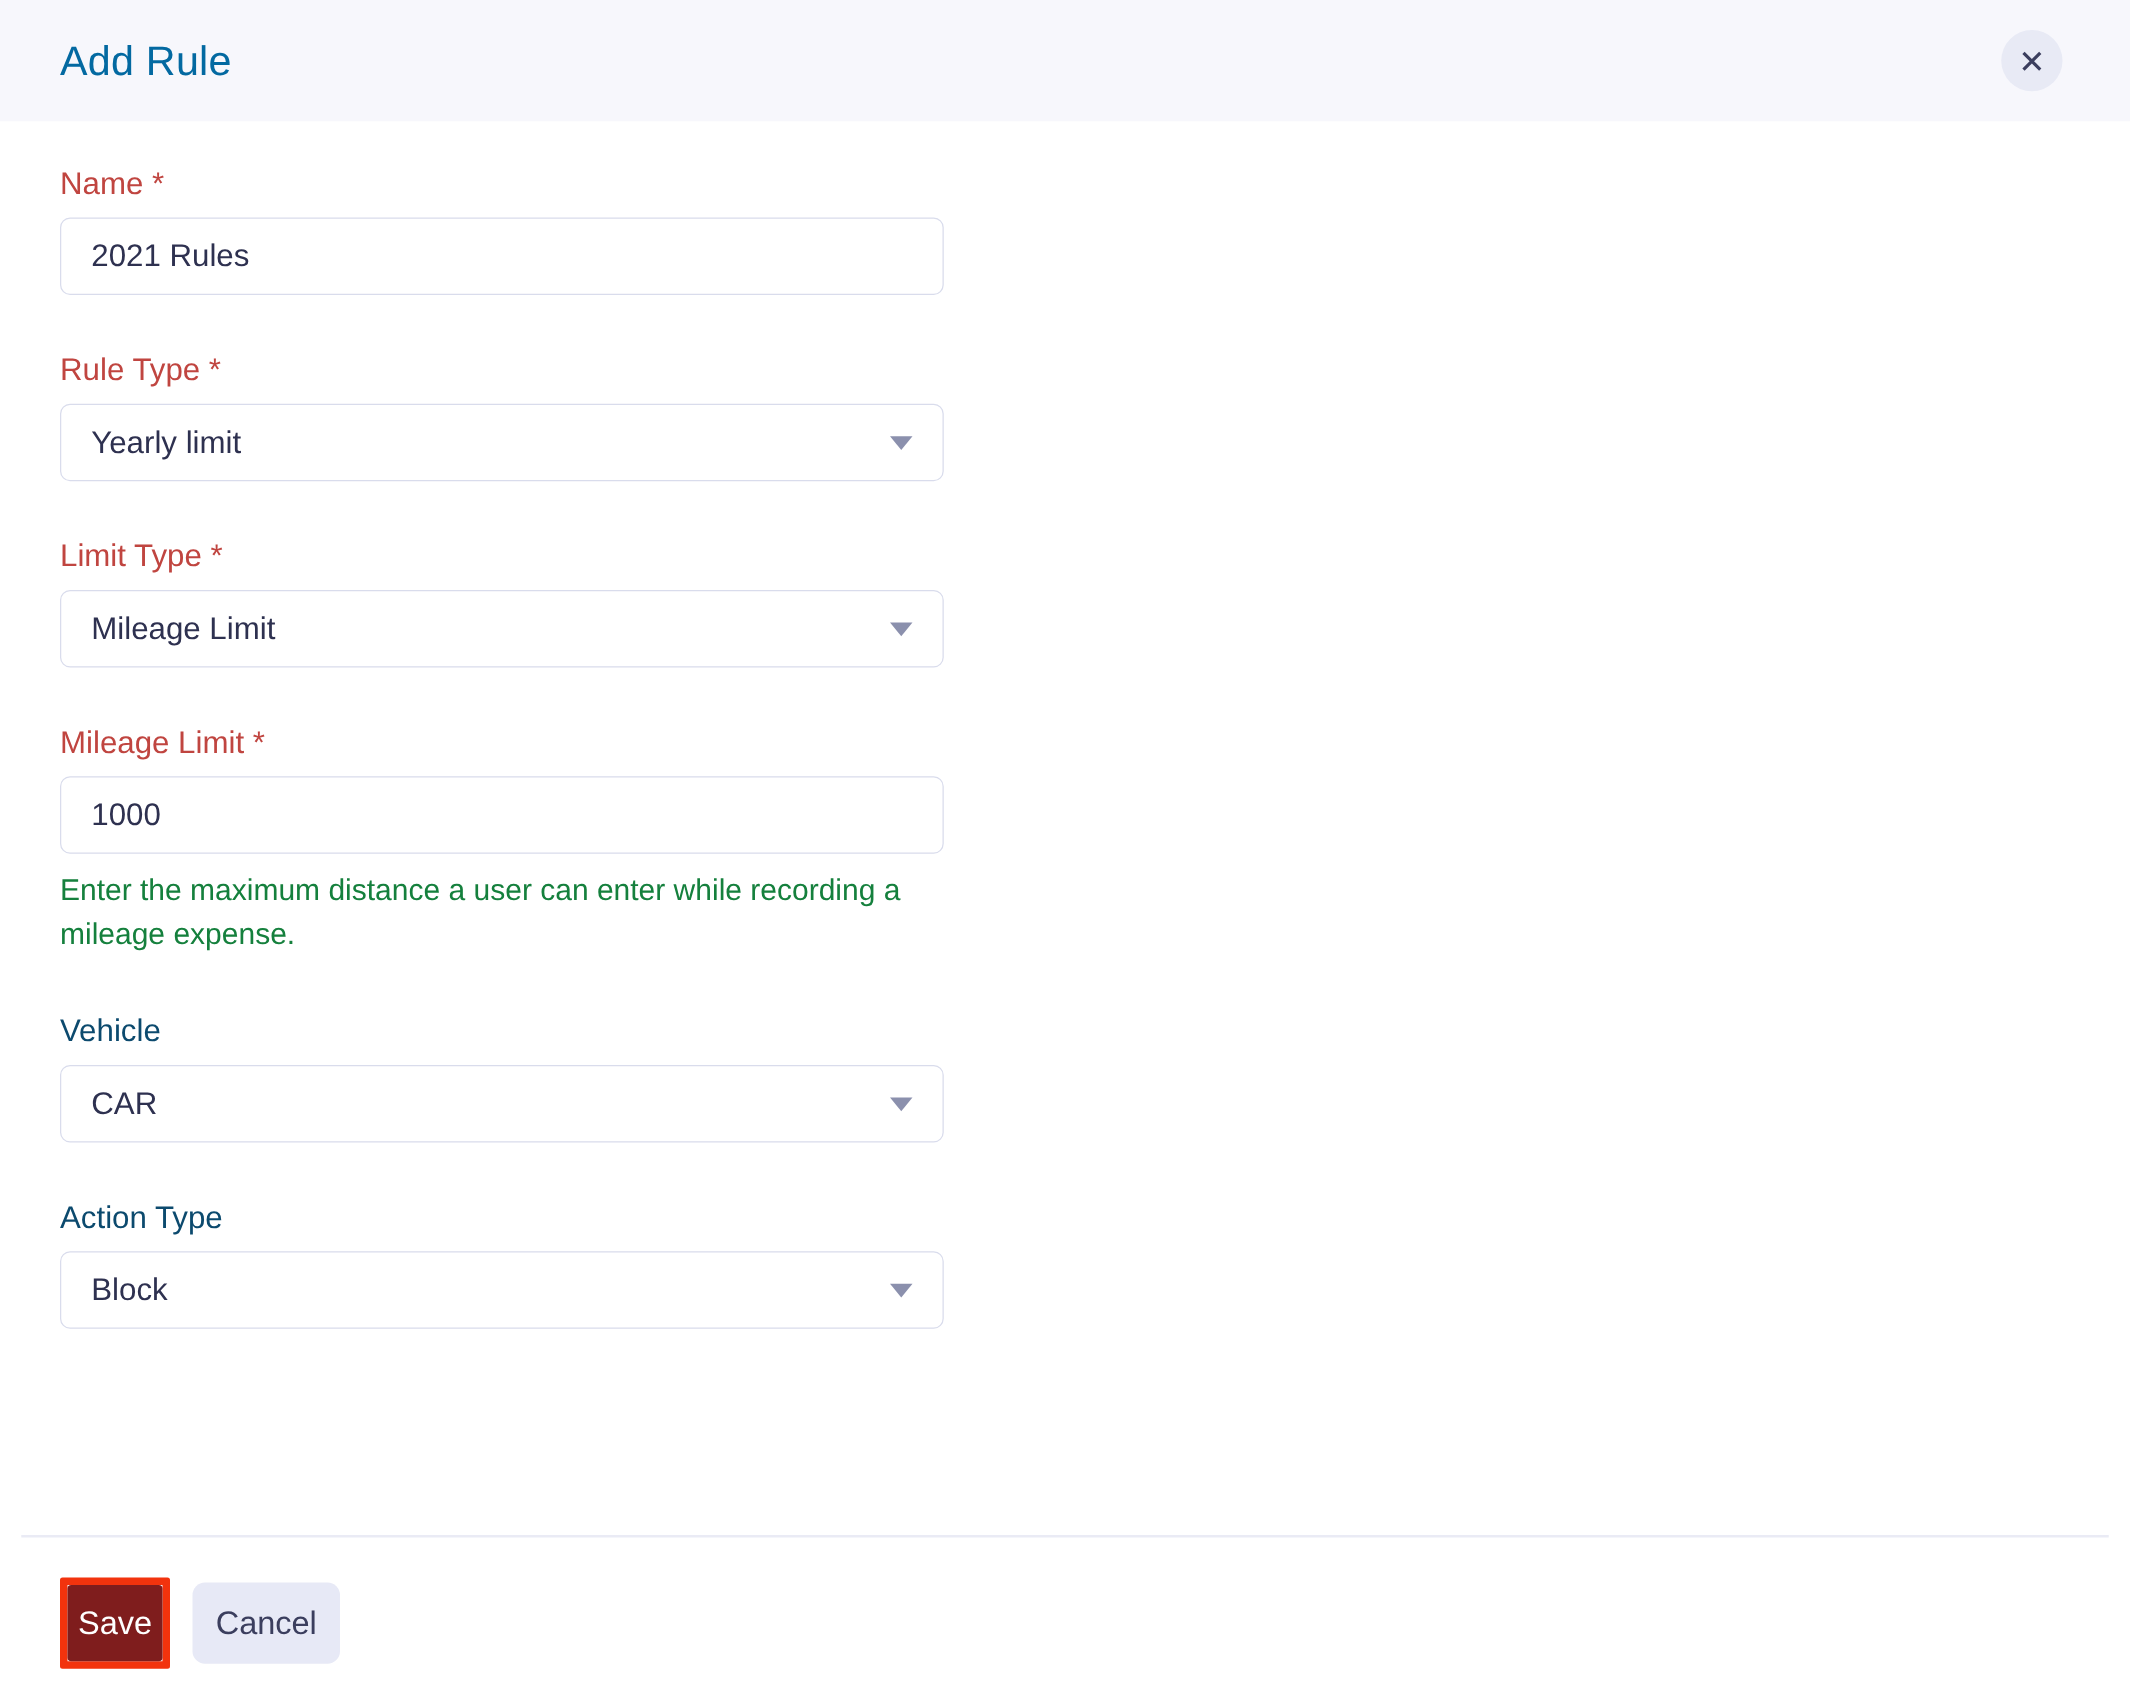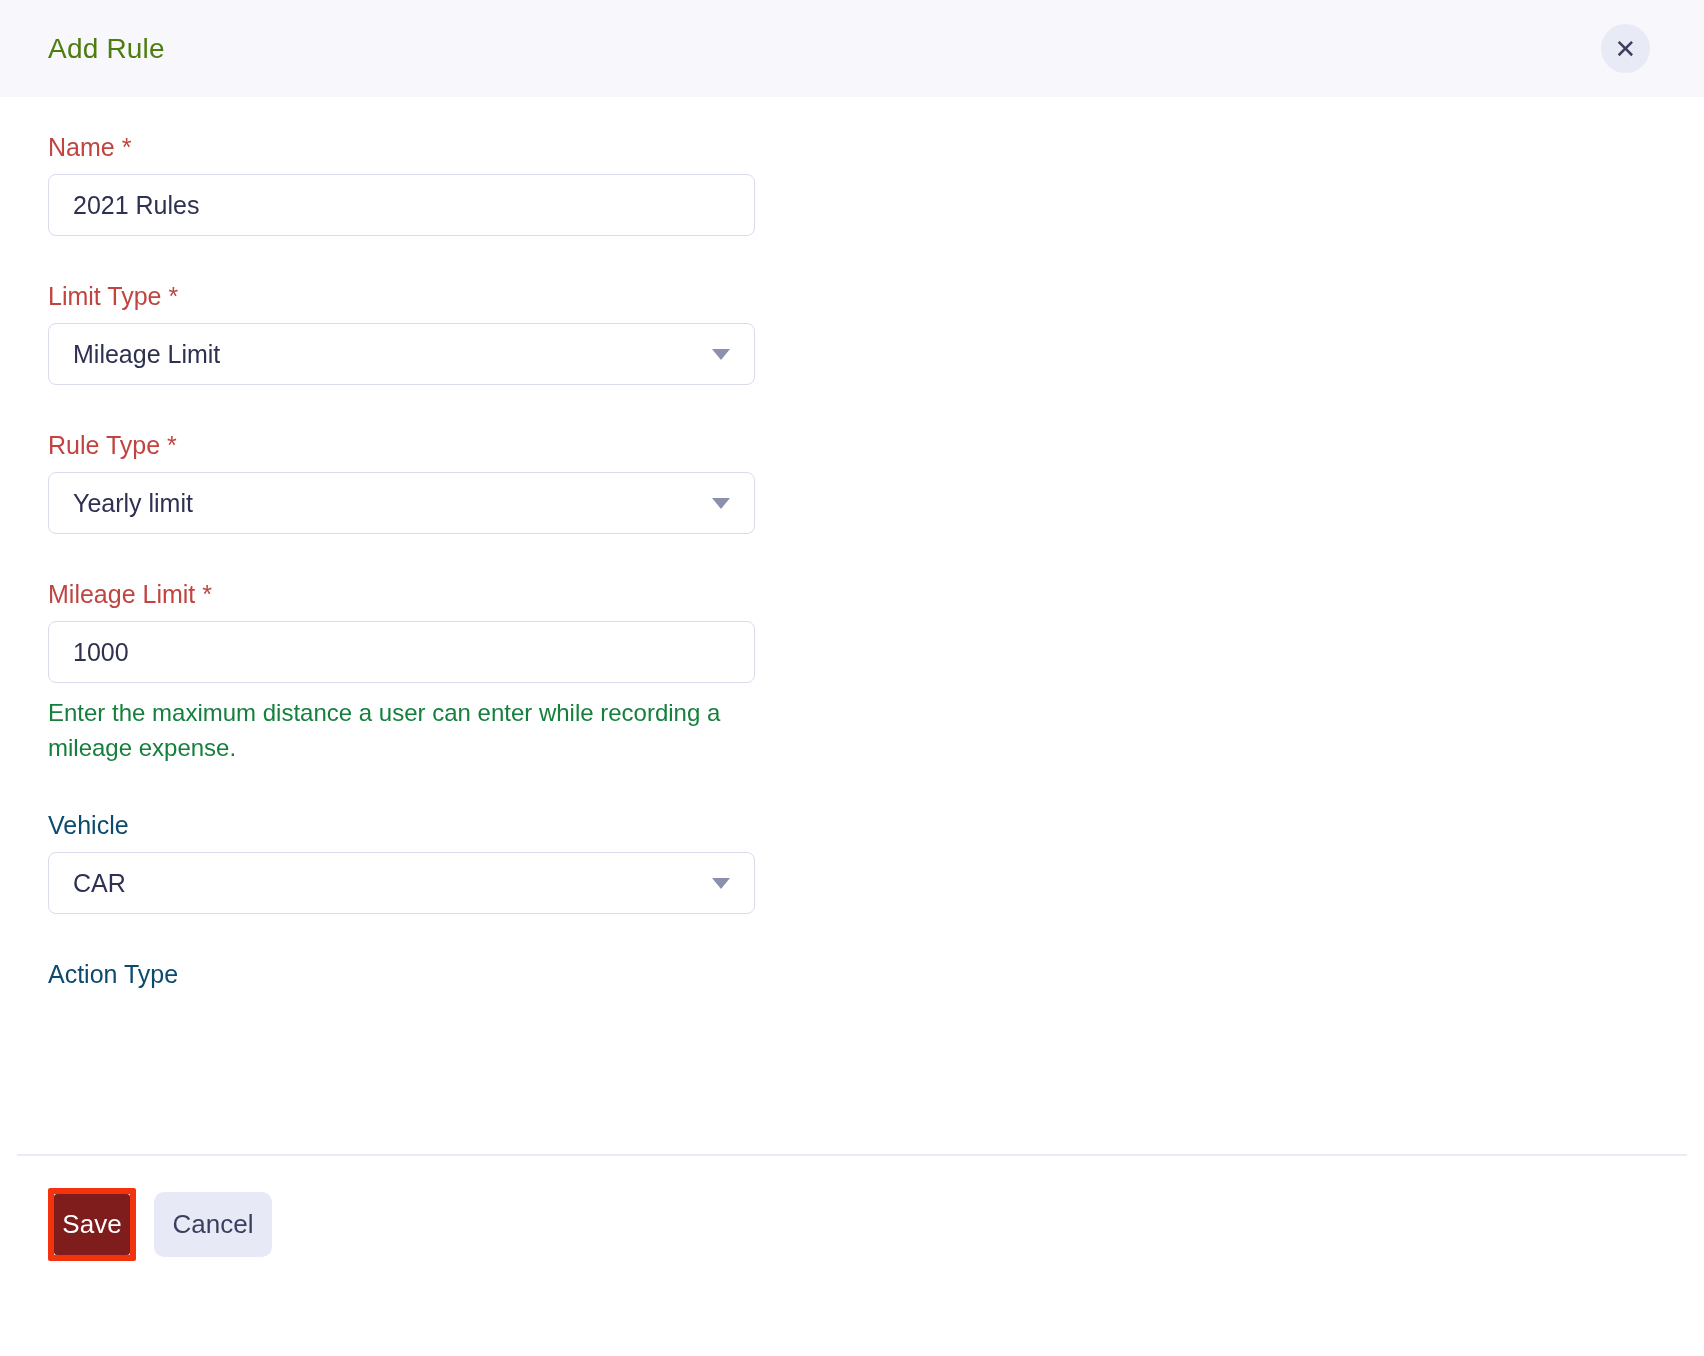--- a/index.html
+++ b/index.html
@@ -12,21 +12,21 @@
   .modal { width: 100%; height: 100%; display: flex; flex-direction: column; }
 
   
   .modal-header {
     height: 97px; flex: 0 0 97px;
     background: #f7f7fc;
     display: flex; align-items: center; justify-content: space-between;
     padding: 0 54px 0 48px;
   }
   .modal-title {
-    font-size: 28px; font-weight: 500; color: #4d7c0f; letter-spacing: 0.2px;
+    font-size: 33px; font-weight: 500; color: #0369a1; letter-spacing: 0.2px;
   }
   .close-btn {
     width: 49px; height: 49px; border-radius: 50%;
     background: #e8eaf5; border: none; cursor: pointer;
     display: flex; align-items: center; justify-content: center;
   }
   .close-glyph { font-size: 26px; color: #3b3e5e; line-height: 1; }
 
   
   .form-main { padding: 35px 48px 0 48px; }
@@ -104,51 +104,55 @@
   </header>
 
   <main class="form-main">
 
     <div class="field-group">
       <div class="field-label req"><span>Name</span><span class="mark"> *</span></div>
       <input class="text-input" type="text" value="2021 Rules" style="">
     </div>
 
     <div class="field-group">
-      <div class="field-label req"><span>Limit Type</span><span class="mark"> *</span></div>
+      <div class="field-label req"><span>Rule Type</span><span class="mark"> *</span></div>
       <div class="select-box">
-        <span>Mileage Limit</span>
+        <span>Yearly limit</span>
         <span class="caret"></span>
       </div>
     </div>
 
     <div class="field-group">
-      <div class="field-label req"><span>Rule Type</span><span class="mark"> *</span></div>
+      <div class="field-label req"><span>Limit Type</span><span class="mark"> *</span></div>
       <div class="select-box">
-        <span>Yearly limit</span>
+        <span>Mileage Limit</span>
         <span class="caret"></span>
       </div>
     </div>
 
     <div class="field-group">
       <div class="field-label req"><span>Mileage Limit</span><span class="mark"> *</span></div>
       <input class="text-input" type="text" value="1000" style="">
       <div class="helper-text">Enter the maximum distance a user can enter while recording a mileage expense.</div>
     </div>
 
     <div class="field-group">
       <div class="field-label">Vehicle</div>
       <div class="select-box">
         <span>CAR</span>
         <span class="caret"></span>
       </div>
     </div>
 
     <div class="field-group">
       <div class="field-label">Action Type</div>
+      <div class="select-box">
+        <span>Block</span>
+        <span class="caret"></span>
+      </div>
     </div>
 
   </main>
 
   <div class="divider"></div>
 
   <footer class="modal-footer">
     <div class="save-highlight">
       <button class="save-btn">Save</button>
     </div>

